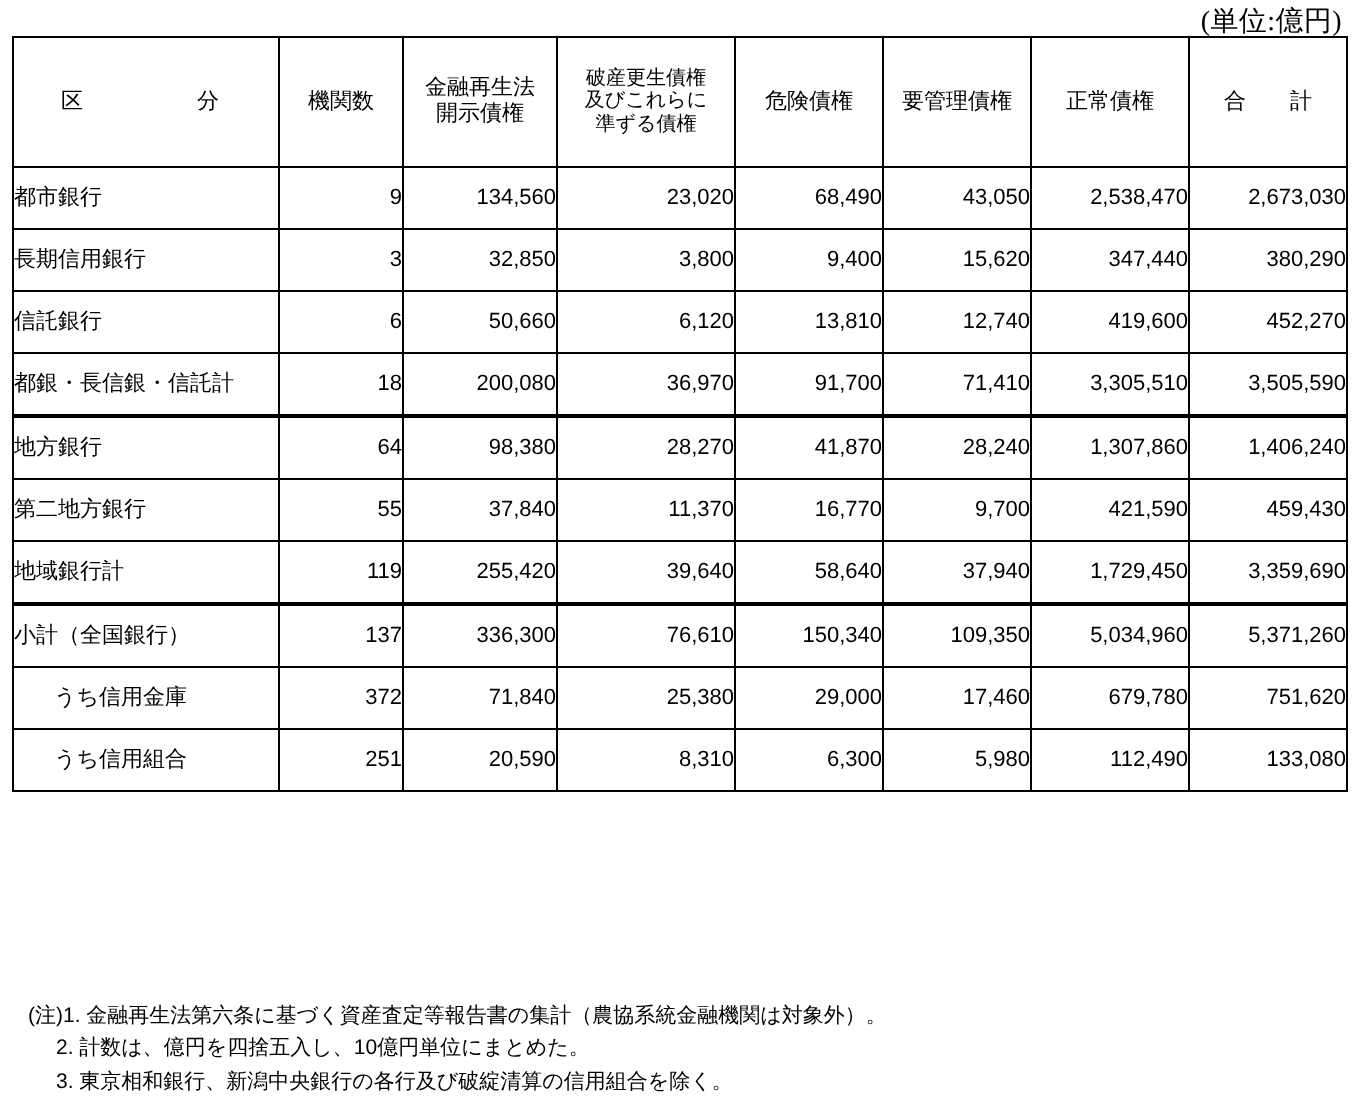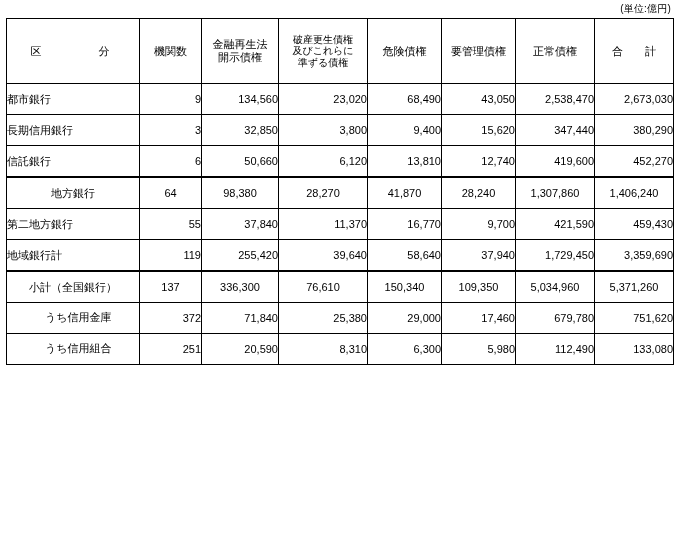--- a/index.html
+++ b/index.html
@@ -19,22 +19,23 @@
     position: relative;
     width: 679px;
     height: 553px;
     box-sizing: border-box;
     padding: 0;
   }
   .unit-note {
     position: absolute;
     top: 2px;
     right: 8px;
-    font-size: 10px;
+    font-size: 14px;
     letter-spacing: 0.2px;
+    font-family: Liberation Serif, serif;
   }
   table.fin {
     position: absolute;
     top: 18px;
     left: 6px;
     width: 667px;
     border-collapse: collapse;
     table-layout: fixed;
     font-size: 11px;
   }
@@ -59,32 +60,30 @@
     font-size: 10px;
   }
   td.rowlabel {
     text-align: left;
     padding: 0 4px 0 6px;
     height: 30px;
     white-space: nowrap;
     letter-spacing: 0px;
   }
   td.rowlabel.indent {
-    padding-left: 38px;
-    font-family: Liberation Mono, monospace;
+    padding-left: 20px;
   }
   td.num {
     text-align: right;
     padding: 0 5px 0 2px;
     height: 30px;
     white-space: nowrap;
   }
   tr.thick-top > td {
     border-top: 2px solid #000000;
-    text-align: center;
   }
   .double-left {
     border-left: 3px double #000000;
   }
   .footnotes {
     position: absolute;
     left: 14px;
     top: 500px;
     font-size: 10.5px;
     line-height: 1.55;
@@ -157,20 +156,30 @@
       <tr>
         <td class="rowlabel">信託銀行</td>
         <td class="num">6</td>
         <td class="num">50,660</td>
         <td class="num">6,120</td>
         <td class="num">13,810</td>
         <td class="num">12,740</td>
         <td class="num double-left">419,600</td>
         <td class="num double-left">452,270</td>
       </tr>
+      <tr>
+        <td class="rowlabel">都銀・長信銀・信託計</td>
+        <td class="num">18</td>
+        <td class="num">200,080</td>
+        <td class="num">36,970</td>
+        <td class="num">91,700</td>
+        <td class="num">71,410</td>
+        <td class="num double-left">3,305,510</td>
+        <td class="num double-left">3,505,590</td>
+      </tr>
       <tr class="thick-top">
         <td class="rowlabel">地方銀行</td>
         <td class="num">64</td>
         <td class="num">98,380</td>
         <td class="num">28,270</td>
         <td class="num">41,870</td>
         <td class="num">28,240</td>
         <td class="num double-left">1,307,860</td>
         <td class="num double-left">1,406,240</td>
       </tr>
@@ -220,14 +229,19 @@
         <td class="num">20,590</td>
         <td class="num">8,310</td>
         <td class="num">6,300</td>
         <td class="num">5,980</td>
         <td class="num double-left">112,490</td>
         <td class="num double-left">133,080</td>
       </tr>
     </tbody>
   </table>
 
+  <div class="footnotes">
+    <div>(注)1. 金融再生法第六条に基づく資産査定等報告書の集計（農協系統金融機関は対象外）。</div>
+    <div class="fn-indent">2. 計数は、億円を四捨五入し、10億円単位にまとめた。</div>
+    <div class="fn-indent">3. 東京相和銀行、新潟中央銀行の各行及び破綻清算の信用組合を除く。</div>
+  </div>
 
 </div>
 
 </body></html>

